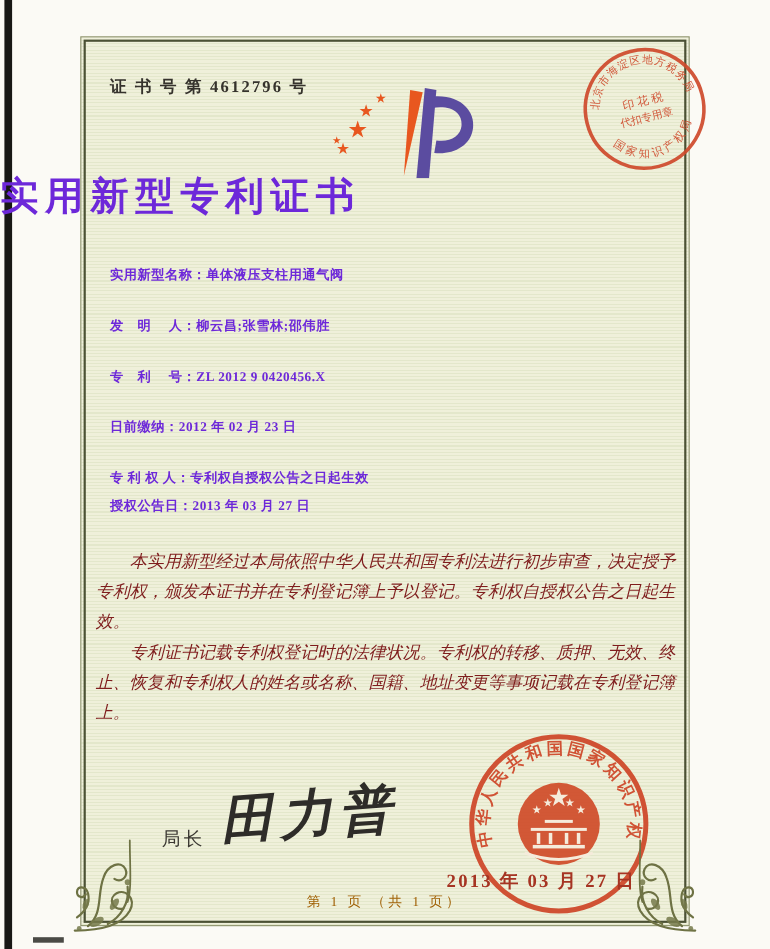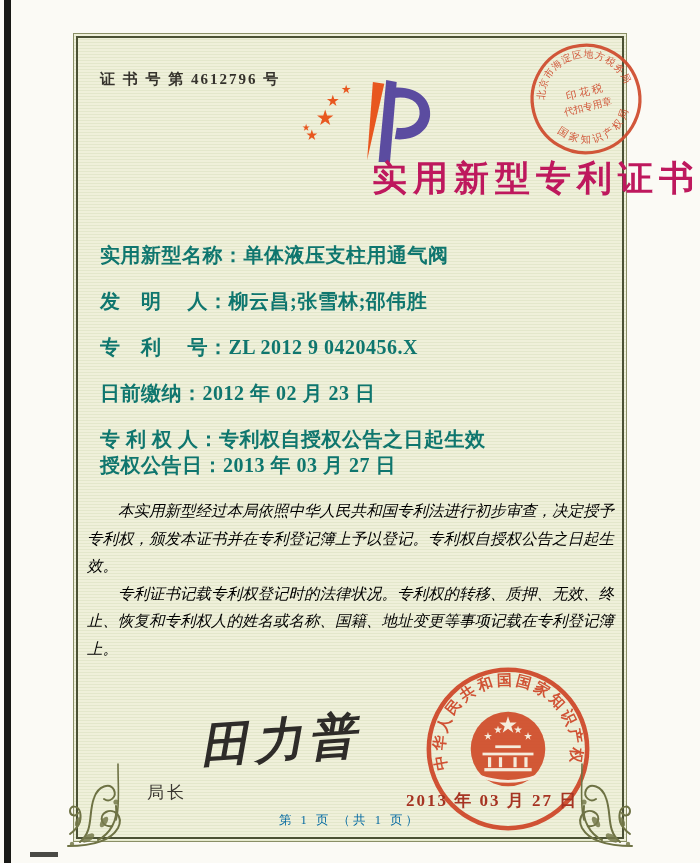--- a/index.html
+++ b/index.html
@@ -20,43 +20,43 @@
       repeating-linear-gradient(180deg, #eff0da 0px, #eff0da 2px, #e3e7cb 2px, #e3e7cb 3px);
   }
   .frame-inner { position:absolute; left:2px; top:2px; right:2px; bottom:2px; border:2px solid #4b5134; }
 
   .cert-no {
     position:absolute; left:100px; top:70px;
     font-size:15px; letter-spacing:2px; color:#35322c; font-weight:600;
   }
   .logo-wrap { position:absolute; left:292px; top:80px; width:156px; height:82px; }
   .doc-title {
-    position:absolute; left:0; top:155px; width:700px; text-align:right;
-    font-size:35px; font-weight:600; letter-spacing:6px; color:#be185d;
+    position:absolute; left:0; top:155px; width:700px; text-align:left;
+    font-size:35px; font-weight:600; letter-spacing:6px; color:#6d28d9;
   }
 
-  .field-row { position:absolute; left:100px; width:480px; font-size:20px; font-weight:600; color:#0f766e; letter-spacing:.5px; white-space:nowrap; }
+  .field-row { position:absolute; left:100px; width:480px; font-size:12px; font-weight:600; color:#6d28d9; letter-spacing:.5px; white-space:nowrap; }
   .fr1{top:242px}.fr2{top:288px}.fr3{top:334px}.fr4{top:380px}.fr5{top:426px}.fr6{top:452px}
 
   .body-text { position:absolute; left:87px; top:497px; width:527px; }
   .body-text p {
-    font-size:15.5px; line-height:27.6px; color:#000000;
+    font-size:15.5px; line-height:27.6px; color:#7f1d1d;
     text-indent:2em; text-align:justify; font-style:italic; font-weight:500;
   }
 
-  .director-label { position:absolute; left:147px; top:751px; font-size:17px; color:#3a3731; letter-spacing:3px;margin-top:30px; }
+  .director-label { position:absolute; left:147px; top:751px; font-size:17px; color:#3a3731; letter-spacing:3px; }
   .director-signature {
     position:absolute; left:200px; top:708px; width:180px;
     font-size:48px; color:#2e2c29; letter-spacing:6px; font-weight:600;
     transform:rotate(-4deg); font-style:italic;
   }
 
   .footer-page {
     position:absolute; left:0; top:812px; width:700px; text-align:center;
-    font-size:12.5px; color:#0369a1; letter-spacing:3px;
+    font-size:12.5px; color:#a16207; letter-spacing:3px;
   }
 
   
   .tax-seal { position:absolute; left:521px; top:34px; width:130px; height:130px; transform:rotate(-14deg); opacity:.92; }
   .office-seal { position:absolute; left:417px; top:658px; width:182px; height:182px; opacity:.95; }
   .seal-date {
     position:absolute; left:406px; top:789px;
     font-size:17px; font-weight:700; color:#a63423; letter-spacing:2px; white-space:nowrap;
   }
   svg text { font-family:"Liberation Serif","DejaVu Serif",serif; }

